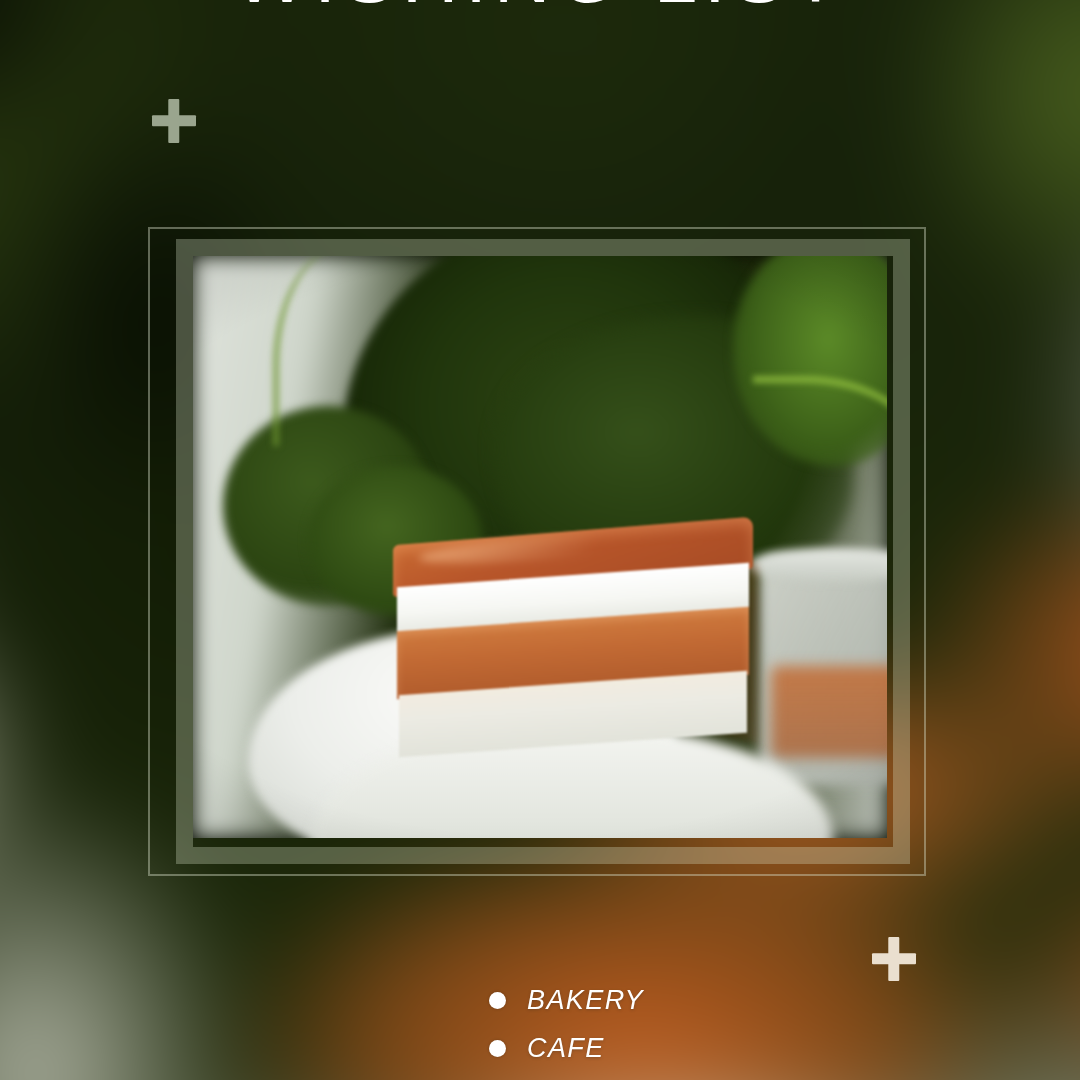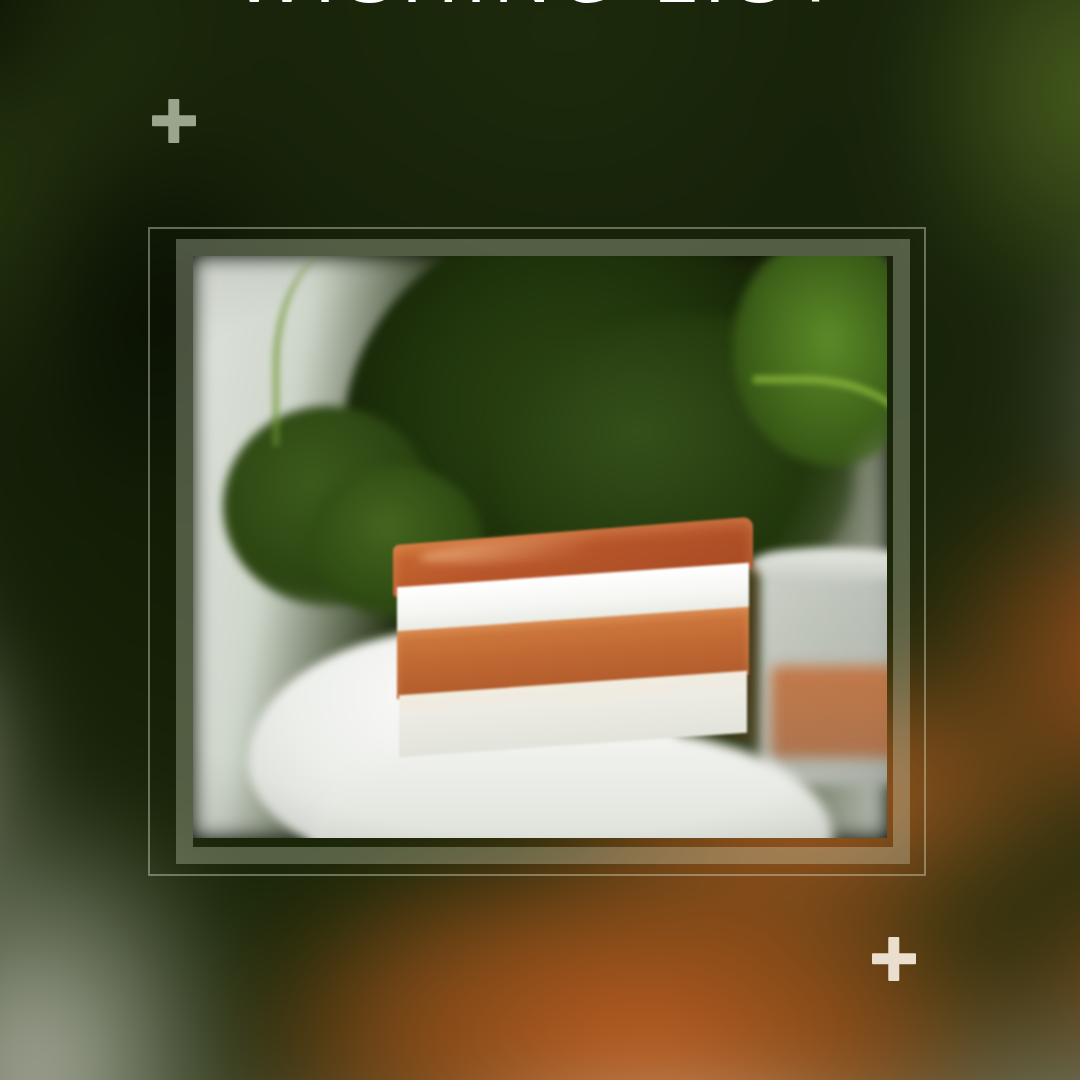--- a/index.html
+++ b/index.html
@@ -299,15 +299,23 @@
       <div class="cake-top-sheen"></div>
       <div class="cake-l1"></div>
       <div class="cake-l2"></div>
       <div class="cake-l3"></div>
     </div>
 
     <div class="ph ph-grain"></div>
   </div>
 
   <ul id="wish-list" style="list-style:none;">
+    <li class="wish-item">
+      <span class="wish-bullet"></span>
+      <span class="wish-label">BAKERY</span>
+    </li>
+    <li class="wish-item">
+      <span class="wish-bullet"></span>
+      <span class="wish-label">CAFE</span>
+    </li>
   </ul>
 
 </div>
 
 </body></html>

